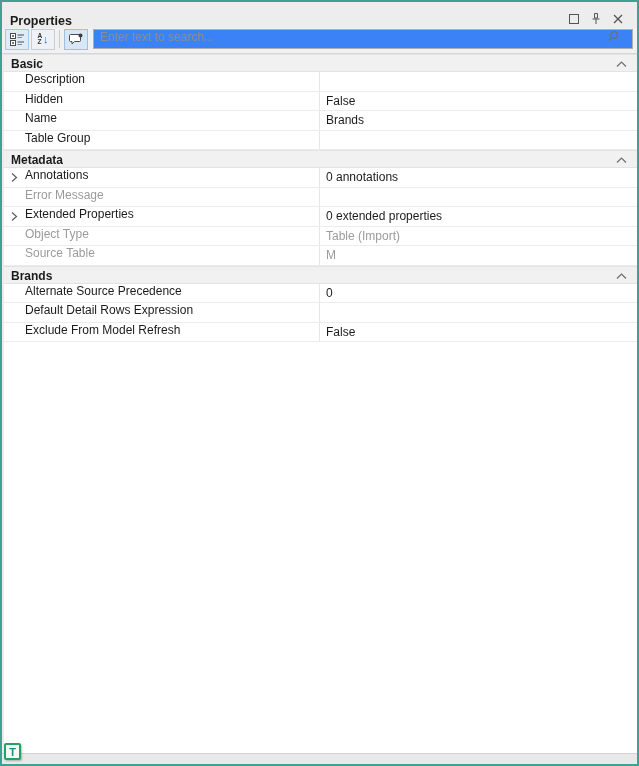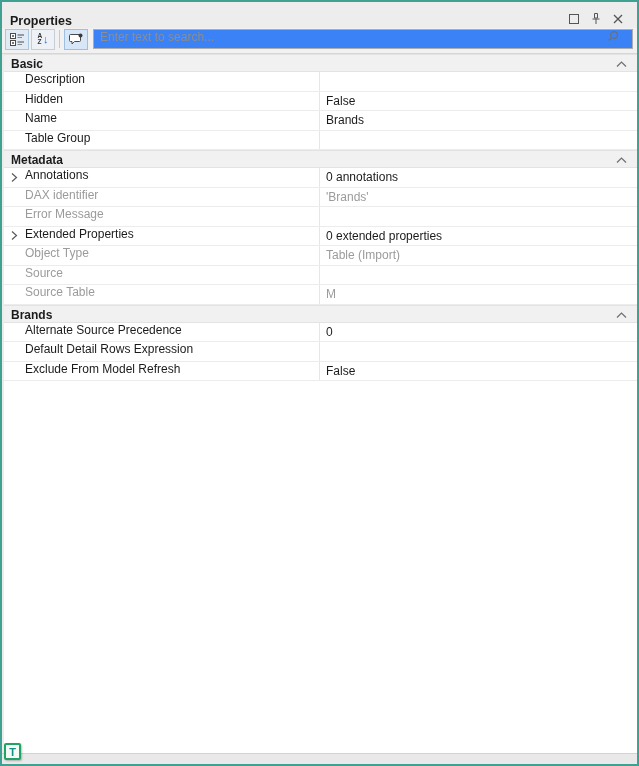--- a/index.html
+++ b/index.html
@@ -227,26 +227,20 @@
             <svg width="7" height="11" viewBox="0 0 7 11">
               <polyline points="1,1.5 5.5,5.5 1,9.5" fill="none" stroke="#5a5a5a" stroke-width="1.2"></polyline>
             </svg>
           </span>
           <span>Annotations</span>
         </div>
         <div class="value">0 annotations</div>
       </div>
       <div class="row readonly">
         <div class="name">
-          <span>DAX identifier</span>
-        </div>
-        <div class="value">'Brands'</div>
-      </div>
-      <div class="row readonly">
-        <div class="name">
           <span>Error Message</span>
         </div>
         <div class="value"></div>
       </div>
       <div class="row">
         <div class="name has-exp">
           <span class="exp">
             <svg width="7" height="11" viewBox="0 0 7 11">
               <polyline points="1,1.5 5.5,5.5 1,9.5" fill="none" stroke="#5a5a5a" stroke-width="1.2"></polyline>
             </svg>
@@ -256,26 +250,20 @@
         <div class="value">0 extended properties</div>
       </div>
       <div class="row readonly">
         <div class="name">
           <span>Object Type</span>
         </div>
         <div class="value">Table (Import)</div>
       </div>
       <div class="row readonly">
         <div class="name">
-          <span>Source</span>
-        </div>
-        <div class="value"></div>
-      </div>
-      <div class="row readonly">
-        <div class="name">
           <span>Source Table</span>
         </div>
         <div class="value">M</div>
       </div>
       <div class="sec-header">
         <span>Brands</span>
         <span><svg width="11" height="7" viewBox="0 0 11 7">
             <polyline points="1,5.5 5.5,1 10,5.5" fill="none" stroke="#6f6f6f" stroke-width="1.2"></polyline>
           </svg></span>
       </div>

